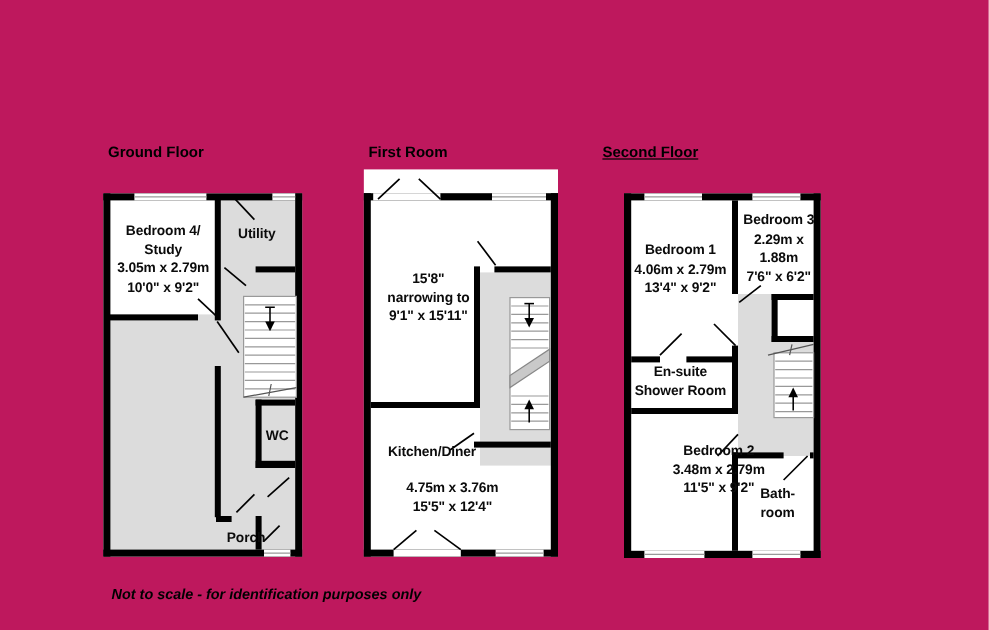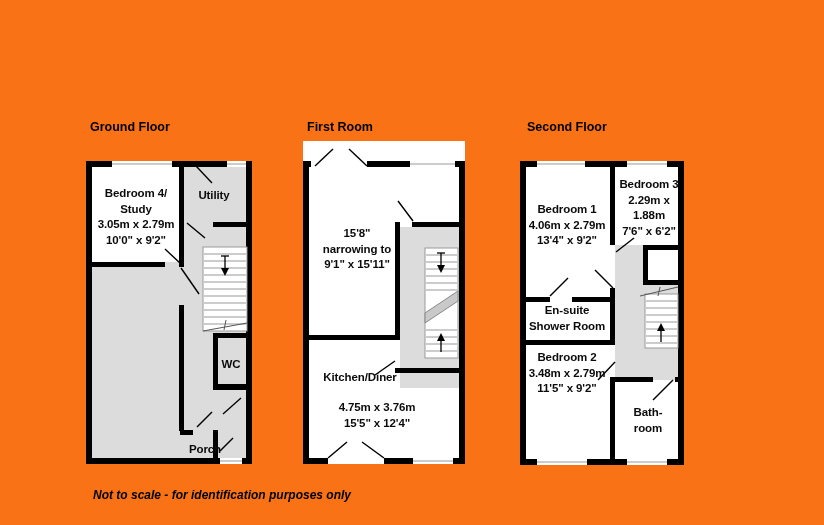--- a/index.html
+++ b/index.html
@@ -1,17 +1,17 @@
 <!DOCTYPE html>
 <html><head>
 <meta charset="utf-8">
 <style>
   html,body{margin:0;padding:0;background:#ffffff;}
   #canvas{
-    position:relative;width:824px;height:525px;background:#f97316;overflow:hidden;
+    position:relative;width:824px;height:525px;background:#be185d;overflow:hidden;
     font-family:"Liberation Sans", sans-serif;color:#0d0d0d;
   }
   .floor-title{
     position:absolute;font-size:12.5px;font-weight:bold;white-space:pre;color:#000;
   }
   .room-label{
     position:absolute;font-size:11.5px;font-weight:bold;line-height:15.5px;
     text-align:center;white-space:pre;color:#0b0b0b;letter-spacing:-0.1px;
   }
   .plan{position:absolute;}
@@ -159,21 +159,21 @@
     </g>
   </svg>
 
   <div class="room-label" style="left:305px;top:226px;width:104px;">15'8"
 narrowing to
 9'1" x 15'11"</div>
   <div class="room-label" style="left:316px;top:370px;width:88px;text-align:center;">Kitchen/Diner</div>
   <div class="room-label" style="left:325px;top:400px;width:104px;">4.75m x 3.76m
 15'5" x 12'4"</div>
 
-  <div class="floor-title" style="left:527px;top:120px;">Second Floor</div>
+  <div class="floor-title" style="left:502px;top:120px;text-decoration:underline;">Second Floor</div>
 
   <svg class="plan" style="left:520px;top:161px;" width="164" height="304" viewBox="0 0 164 304">
     <g>
       <rect x="0" y="0" width="164" height="304" fill="#ffffff"></rect>
       <rect x="95" y="84" width="63" height="135" fill="#dcdcdc"></rect>
       <rect x="128" y="89" width="30" height="30" fill="#ffffff"></rect>
     </g>
     <g fill="#000000">
       <rect x="0" y="0" width="164" height="6"></rect>
       <rect x="0" y="298" width="164" height="6"></rect>
@@ -230,20 +230,20 @@
 
   <div class="room-label" style="left:521px;top:202px;width:92px;">Bedroom 1
 4.06m x 2.79m
 13'4" x 9'2"</div>
   <div class="room-label" style="left:610px;top:177px;width:78px;">Bedroom 3
 2.29m x
 1.88m
 7'6" x 6'2"</div>
   <div class="room-label" style="left:519px;top:303px;width:96px;">En-suite
 Shower Room</div>
-  <div class="room-label" style="left:521px;top:350px;width:92px;">Bedroom 2
+  <div class="room-label" style="left:521px;top:369px;width:92px;padding-left:32px;">Bedroom 2
 3.48m x 2.79m
 11'5" x 9'2"</div>
   <div class="room-label" style="left:622px;top:405px;width:52px;">Bath-
 room</div>
 
   <div id="footer-note">Not to scale - for identification purposes only</div>
 </div>
 
 </body></html>

